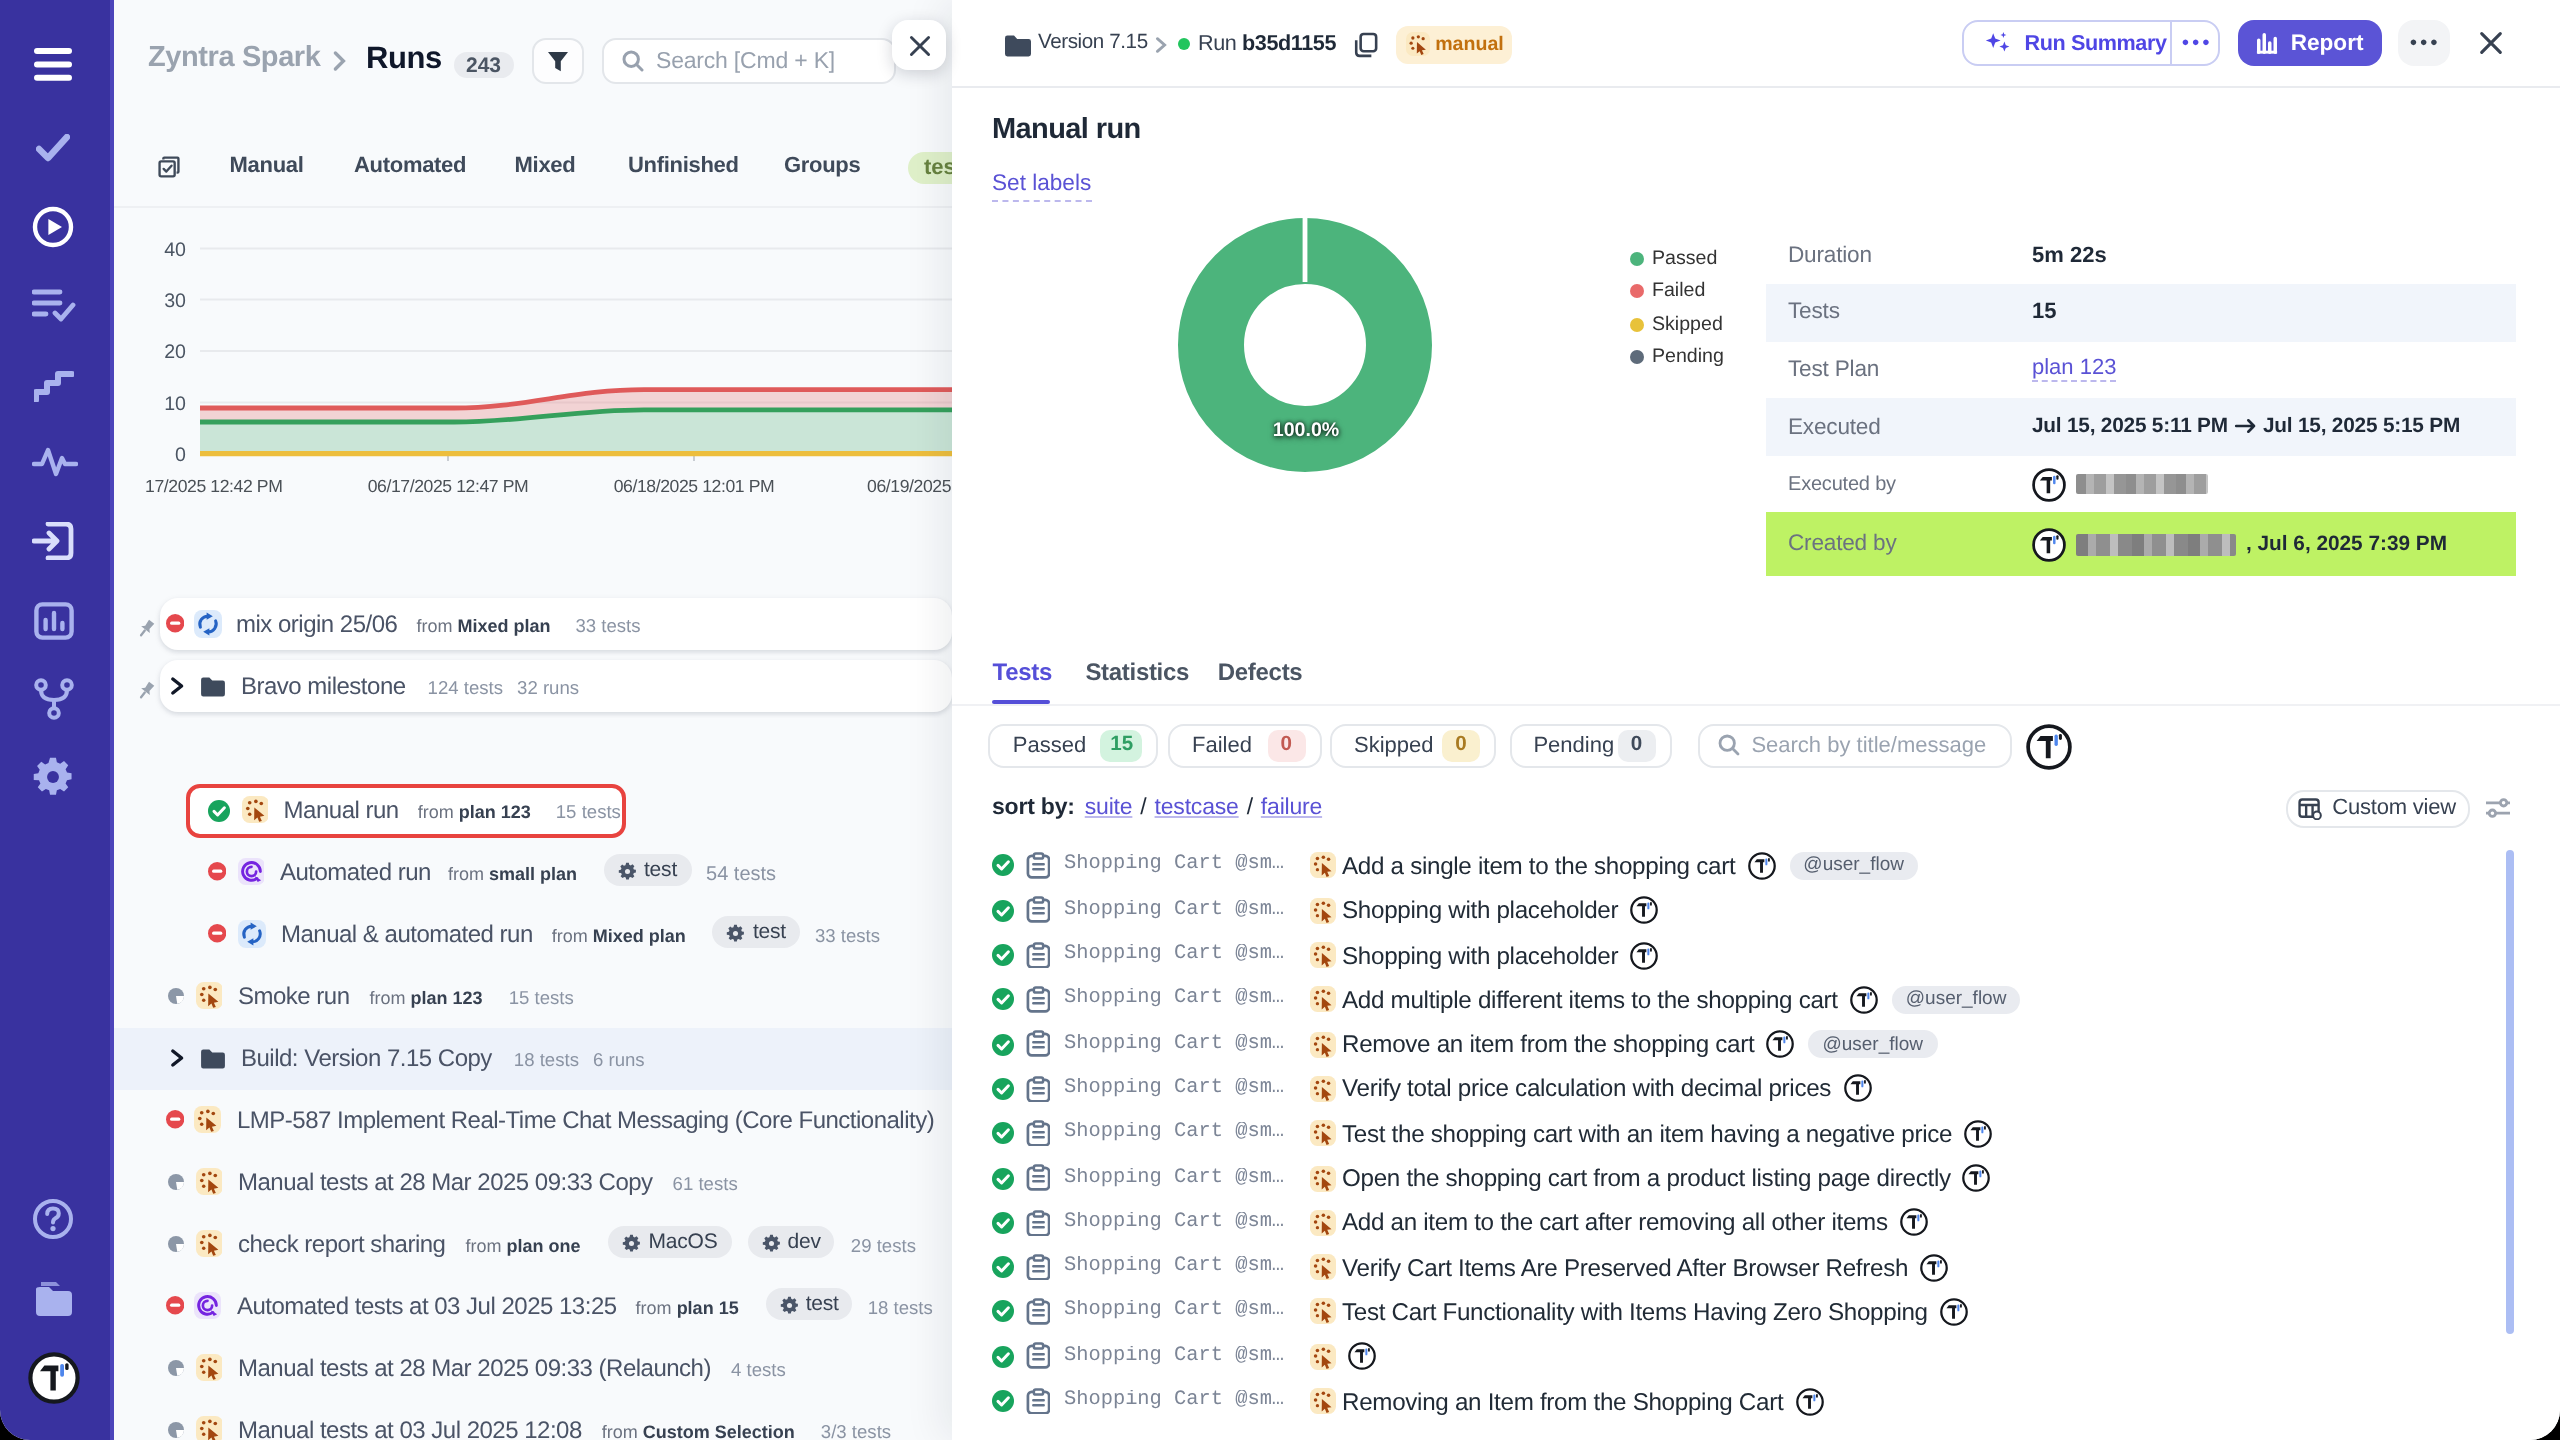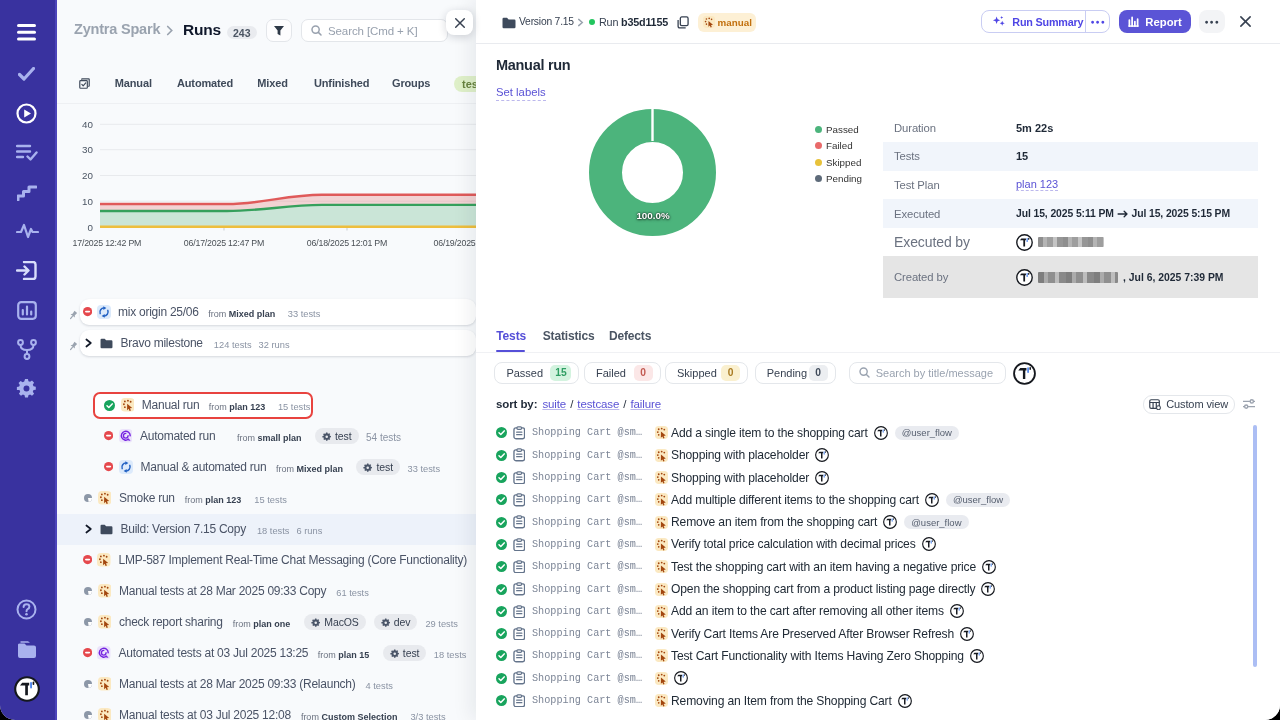--- a/index.html
+++ b/index.html
@@ -209,21 +209,21 @@
         </svg>
         <svg width="13.5" height="13.5" viewBox="0 0 14 14" style="flex:none">
           <rect width="14" height="14" rx="4" fill="#EBE3FB"></rect>
           <g stroke="#7524E0" fill="none" stroke-linecap="round">
             <path d="M9.8 10.6 A4.6 4.6 0 1 1 11.6 7" stroke-width="1.5"></path>
             <path d="M7 4.6 A2.4 2.4 0 1 0 9.4 7" stroke-width="1.4"></path>
           </g>
           <path d="M8.6 9.3 L12 11.6 L10.2 12.5 Z" fill="#7524E0"></path>
         </svg>
         <span style="font-size:12px;letter-spacing:-.25px;color:#4A5366;white-space:nowrap;margin-left:2px">Automated run</span>
-        <span style="margin-left:16px"><span style="font-size:9px;color:#6B7280;white-space:nowrap">from <b style="color:#374151">small plan</b></span></span>
+        <span style="margin-left:3px"><span style="font-size:9px;color:#6B7280;white-space:nowrap">from <b style="color:#374151">small plan</b></span></span>
         <span style="margin-left:8px"><span style="display:inline-flex;align-items:center;height:16px;padding:0 7px;background:#E8EAEE;border-radius:8px;gap:3.5px;flex:none">
             <svg width="9.5" height="9.5" viewBox="0 0 24 24">
               <path fill="#4A5568" d="M10.3 1h3.4l.5 2.6 1.9.8 2.2-1.5 2.4 2.4-1.5 2.2.8 1.9 2.6.5v3.4l-2.6.5-.8 1.9 1.5 2.2-2.4 2.4-2.2-1.5-1.9.8-.5 2.6h-3.4l-.5-2.6-1.9-.8-2.2 1.5-2.4-2.4 1.5-2.2-.8-1.9L1 13.7v-3.4l2.6-.5.8-1.9-1.5-2.2 2.4-2.4 2.2 1.5 1.9-.8z"></path>
               <circle cx="12" cy="12" r="3.2" fill="#E8EAEE"></circle>
             </svg>
             <span style="font-size:10.5px;color:#374151;font-weight:500;letter-spacing:-.1px">test</span>
           </span></span>
         <span style="margin-left:2px"><span style="font-size:10px;color:#8A93A3;white-space:nowrap">54 tests</span></span>
       </div>
     </div>
@@ -525,32 +525,32 @@
           <span style="width:133px;padding-left:11px;font-size:11.3px;letter-spacing:-.1px;color:#6B7280;flex:none">Test Plan</span>
           <span style="font-size:11px;color:#5A52D5;border-bottom:1px dashed #BCB8ED">plan 123</span>
         </div>
         <div class="flex" style="height:28.6px;background:#F1F5FB">
           <span style="width:133px;padding-left:11px;font-size:11.3px;letter-spacing:-.1px;color:#6B7280;flex:none">Executed</span>
           <span style="font-size:10.4px;font-weight:700;letter-spacing:-.1px;color:#1F2937;white-space:nowrap">Jul 15, 2025 5:11 PM <svg width="12" height="8" viewBox="0 0 13 9" style="vertical-align:-1px">
               <path d="M1 4.5 H11 M7.8 1.3 L11 4.5 L7.8 7.7" stroke="#1F2937" stroke-width="1.5" fill="none" stroke-linecap="round" stroke-linejoin="round"></path>
             </svg> Jul 15, 2025 5:15 PM</span>
         </div>
         <div class="flex" style="height:28.6px;background:#fff">
-          <span style="width:133px;padding-left:11px;font-size:14px;letter-spacing:-.1px;color:#6B7280;flex:none">Executed by</span>
+          <span style="width:133px;padding-left:11px;font-size:10px;letter-spacing:-.1px;color:#6B7280;flex:none">Executed by</span>
           <span class="flex" style="gap:5px">
             <svg width="17" height="17" viewBox="0 0 26 26" style="flex:none">
               <circle cx="13" cy="13" r="11.8" fill="#fff" stroke="#15181E" stroke-width="2.1"></circle>
               <path d="M8.2 6.8 L15.2 6.8 L15.2 9.6 L13.9 9.6 L13.9 19.3 L11.2 19.3 L11.2 9.6 L6 9.6 Z" fill="#15181E"></path>
               <rect x="16.1" y="6" width="1.9" height="6.4" rx=".9" fill="#4E86EC"></rect>
               <rect x="18.6" y="5.6" width="1.7" height="3.4" rx=".8" fill="#15181E"></rect>
             </svg>
             <span style="width:66px;height:10px;background:repeating-linear-gradient(90deg,#8E8E8E 0 5px,#B4B4B4 5px 9px,#9E9E9E 9px 15px,#C4C4C4 15px 19px,#969696 19px 25px);border-radius:1px"></span>
           </span>
         </div>
-        <div class="flex" style="height:42px;background:#e5e5e5">
+        <div class="flex" style="height:32px;background:#bef264">
           <span style="width:133px;padding-left:11px;font-size:11.3px;letter-spacing:-.1px;color:#6B7280;flex:none">Created by</span>
           <span class="flex" style="gap:5px">
             <svg width="17" height="17" viewBox="0 0 26 26" style="flex:none">
               <circle cx="13" cy="13" r="11.8" fill="#fff" stroke="#15181E" stroke-width="2.1"></circle>
               <path d="M8.2 6.8 L15.2 6.8 L15.2 9.6 L13.9 9.6 L13.9 19.3 L11.2 19.3 L11.2 9.6 L6 9.6 Z" fill="#15181E"></path>
               <rect x="16.1" y="6" width="1.9" height="6.4" rx=".9" fill="#4E86EC"></rect>
               <rect x="18.6" y="5.6" width="1.7" height="3.4" rx=".8" fill="#15181E"></rect>
             </svg>
             <span style="width:80px;height:11px;background:repeating-linear-gradient(90deg,#7E7E7E 0 6px,#ABABAB 6px 10px,#8F8F8F 10px 17px,#BDBDBD 17px 21px,#898989 21px 28px);border-radius:1px"></span>
             <span style="font-size:10.4px;font-weight:700;color:#1F2937;white-space:nowrap">, Jul 6, 2025 7:39 PM</span>

